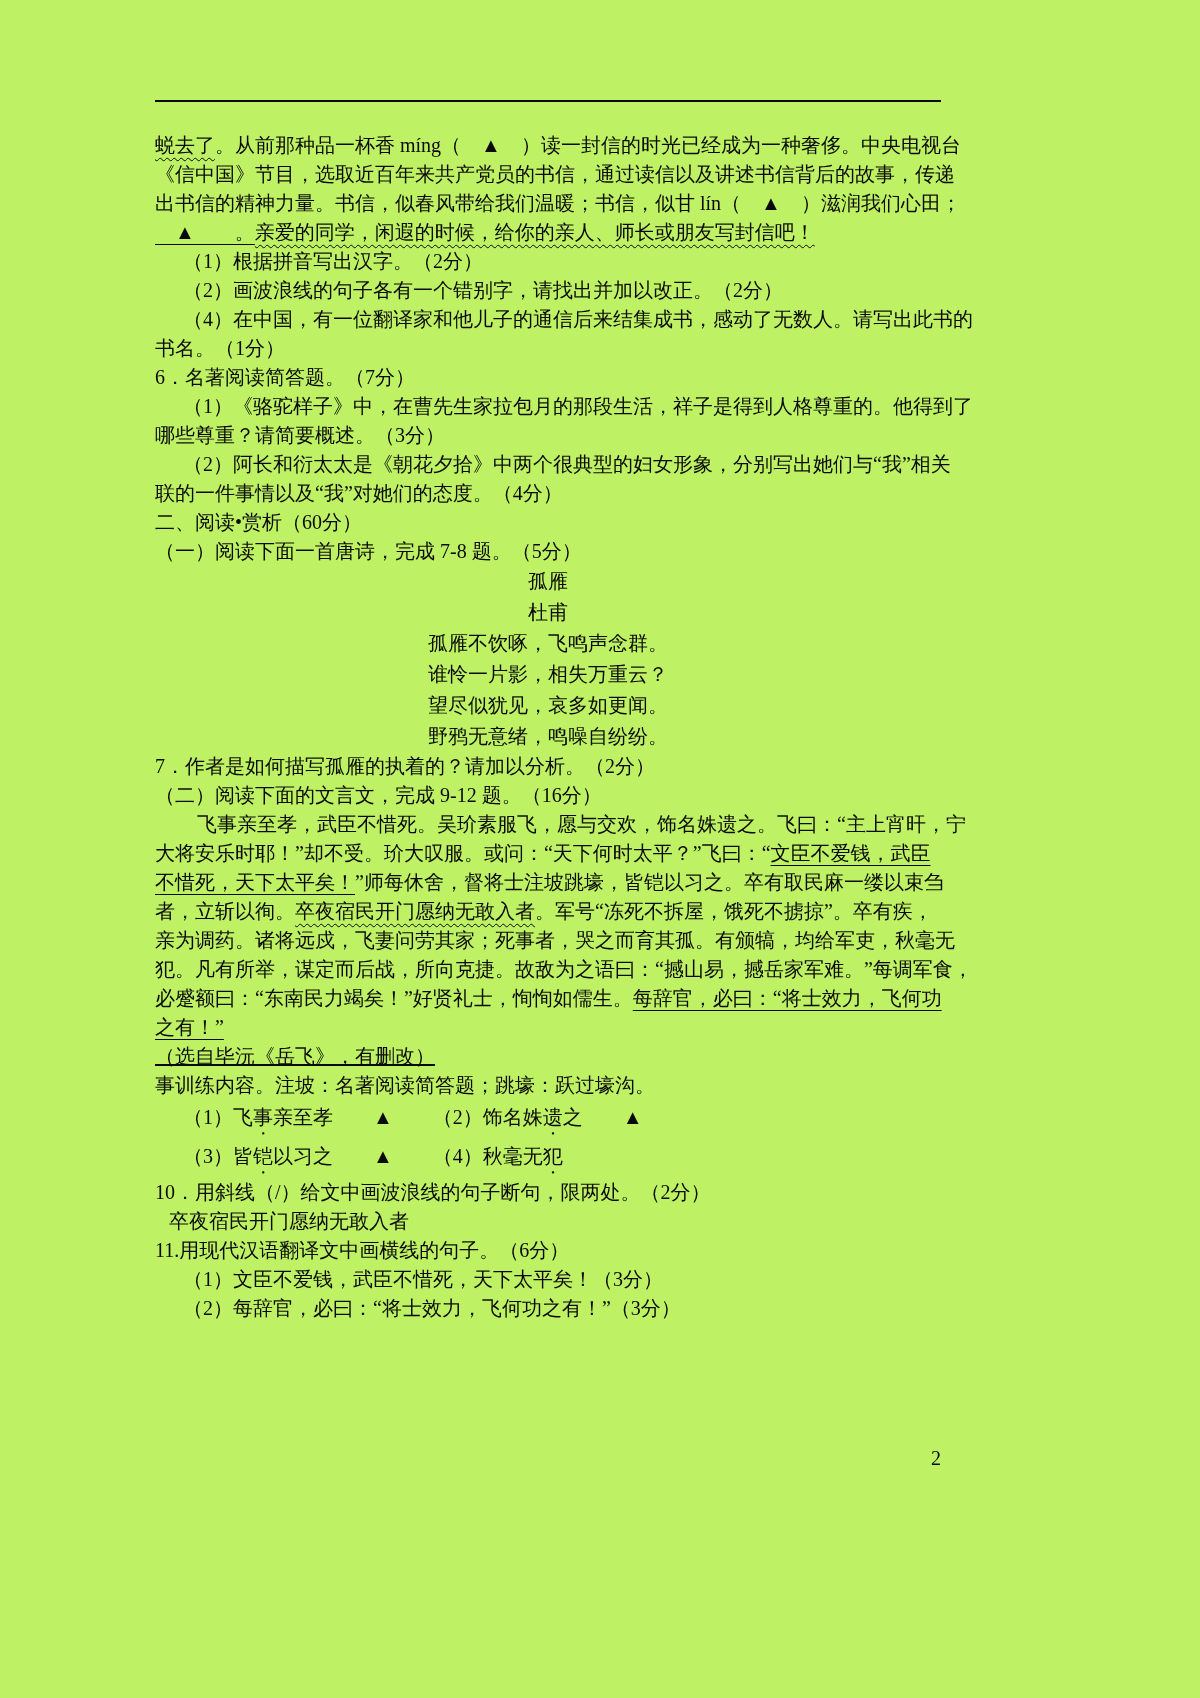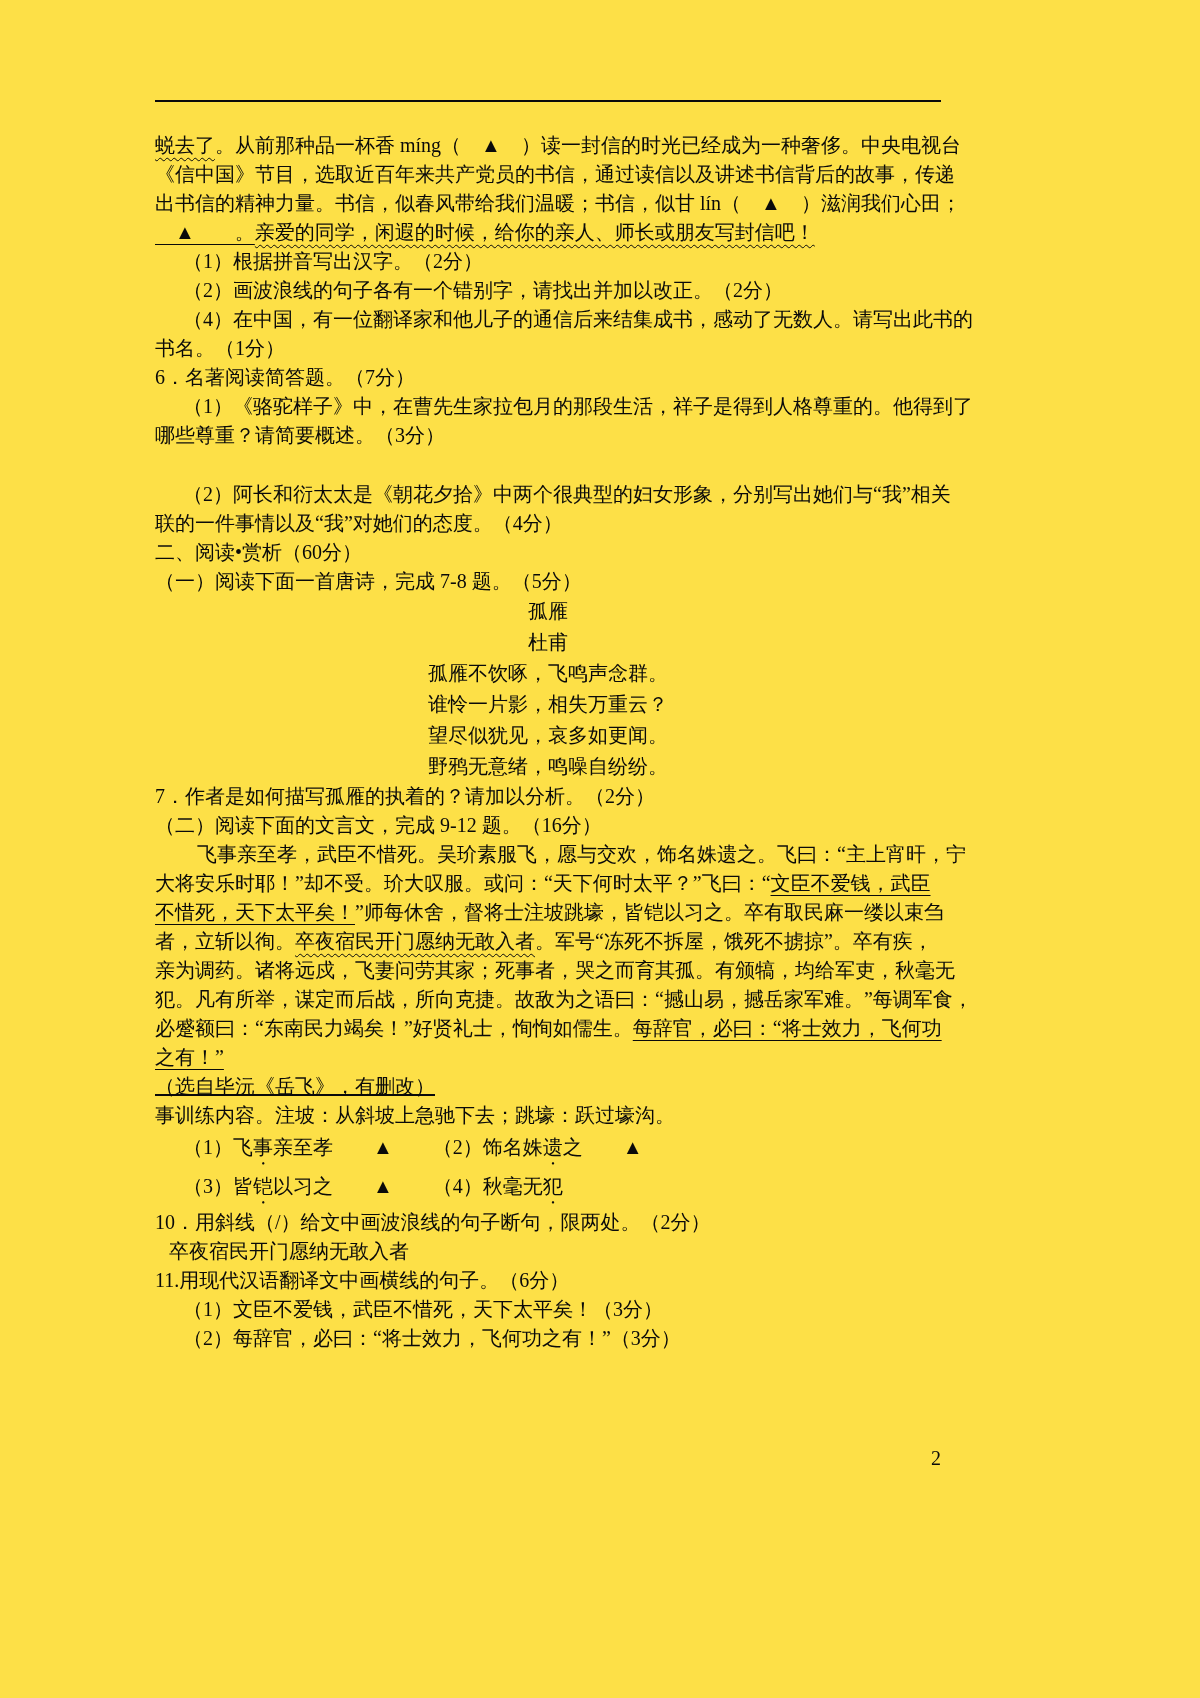--- a/index.html
+++ b/index.html
@@ -1,21 +1,21 @@
 <!DOCTYPE html>
 <html><head>
 <meta charset="utf-8">
 <style>
   html, body { margin: 0; padding: 0; background: #e8e8e8; }
   .page {
     position: relative;
     width: 1200px;
     height: 1698px;
     margin: 0 auto;
-    background: #fde047;
+    background: #bef264;
     font-family: "Liberation Serif", "DejaVu Serif", serif;
     color: #0a0a0a;
     overflow: hidden;
   }
   .header-rule {
     position: absolute;
     top: 100px;
     left: 155px;
     width: 786px;
     border-top: 2px solid #0a0a0a;
@@ -71,42 +71,42 @@
       <div class="line"><span>《信中国》节目，选取近百年来共产党员的书信，通过读信以及讲述书信背后的故事，传递</span></div>
       <div class="line"><span>出书信的精神力量。书信，似春风带给我们温暖；书信，似甘 lín（　▲　）滋润我们心田；</span></div>
       <div class="line"><span class="seg-ul">　▲　　。</span><span class="seg-wavy">亲爱的同学，闲遐的时候，给你的亲人、师长或朋友写封信吧！</span></div>
       <div class="line" style="padding-left: 28px;"><span>（1）根据拼音写出汉字。（2分）</span></div>
       <div class="line" style="padding-left: 28px;"><span>（2）画波浪线的句子各有一个错别字，请找出并加以改正。（2分）</span></div>
       <div class="line" style="padding-left: 28px;"><span>（4）在中国，有一位翻译家和他儿子的通信后来结集成书，感动了无数人。请写出此书的</span></div>
       <div class="line"><span>书名。（1分）</span></div>
       <div class="line"><span>6．名著阅读简答题。（7分）</span></div>
       <div class="line" style="padding-left: 28px;"><span>（1）《骆驼样子》中，在曹先生家拉包月的那段生活，祥子是得到人格尊重的。他得到了</span></div>
       <div class="line"><span>哪些尊重？请简要概述。（3分）</span></div>
-      <div class="line" style="padding-left: 28px; margin-top: 30px;"><span>（2）阿长和衍太太是《朝花夕拾》中两个很典型的妇女形象，分别写出她们与“我”相关</span></div>
+      <div class="line" style="padding-left: 28px;"><span>（2）阿长和衍太太是《朝花夕拾》中两个很典型的妇女形象，分别写出她们与“我”相关</span></div>
       <div class="line"><span>联的一件事情以及“我”对她们的态度。（4分）</span></div>
       <div class="line"><span>二、阅读•赏析（60分）</span></div>
       <div class="line"><span>（一）阅读下面一首唐诗，完成 7-8 题。（5分）</span></div>
       <div class="line center poem"><span>孤雁</span></div>
       <div class="line center poem"><span>杜甫</span></div>
       <div class="line center poem"><span>孤雁不饮啄，飞鸣声念群。</span></div>
       <div class="line center poem"><span>谁怜一片影，相失万重云？</span></div>
       <div class="line center poem"><span>望尽似犹见，哀多如更闻。</span></div>
       <div class="line center poem"><span>野鸦无意绪，鸣噪自纷纷。</span></div>
       <div class="line"><span>7．作者是如何描写孤雁的执着的？请加以分析。（2分）</span></div>
       <div class="line"><span>（二）阅读下面的文言文，完成 9-12 题。（16分）</span></div>
       <div class="line" style="padding-left: 42px;"><span>飞事亲至孝，武臣不惜死。吴玠素服飞，愿与交欢，饰名姝遗之。飞曰：“主上宵旰，宁</span></div>
       <div class="line"><span>大将安乐时耶！”却不受。玠大叹服。或问：“天下何时太平？”飞曰：“</span><span class="seg-ul">文臣不爱钱，武臣</span></div>
       <div class="line"><span class="seg-ul">不惜死，天下太平矣！</span><span>”师每休舍，督将士注坡跳壕，皆铠以习之。卒有取民麻一缕以束刍</span></div>
       <div class="line"><span>者，立斩以徇。</span><span class="seg-wavy">卒夜宿民开门愿纳无敢入者</span><span>。军号“冻死不拆屋，饿死不掳掠”。卒有疾，</span></div>
       <div class="line"><span>亲为调药。诸将远戍，飞妻问劳其家；死事者，哭之而育其孤。有颁犒，均给军吏，秋毫无</span></div>
       <div class="line"><span>犯。凡有所举，谋定而后战，所向克捷。故敌为之语曰：“撼山易，撼岳家军难。”每调军食，</span></div>
       <div class="line"><span>必蹙额曰：“东南民力竭矣！”好贤礼士，恂恂如儒生。</span><span class="seg-ul">每辞官，必曰：“将士效力，飞何功</span></div>
       <div class="line"><span class="seg-ul">之有！”</span></div>
       <div class="line right"><span>（选自毕沅《岳飞》，有删改）</span></div>
-      <div class="line"><span>事训练内容。注坡：从斜坡上急驰下去；跳壕：跃过壕沟。</span></div>
+      <div class="line"><span>事训练内容。注坡：名著阅读简答题；跳壕：跃过壕沟。</span></div>
       <div class="line spaced" style="padding-left: 28px;"><span>（1）飞</span><span class="seg-dot">事</span><span>亲至孝　　</span><span>▲</span><span>　　（2）饰名姝</span><span class="seg-dot">遗</span><span>之　　</span><span>▲</span></div>
       <div class="line spaced" style="padding-left: 28px;"><span>（3）皆</span><span class="seg-dot">铠</span><span>以习之　　</span><span>▲</span><span>　　（4）秋毫无</span><span class="seg-dot">犯</span></div>
       <div class="line"><span>10．用斜线（/）给文中画波浪线的句子断句，限两处。（2分）</span></div>
       <div class="line" style="padding-left: 14px;"><span>卒夜宿民开门愿纳无敢入者</span></div>
       <div class="line"><span>11.用现代汉语翻译文中画横线的句子。（6分）</span></div>
       <div class="line" style="padding-left: 28px;"><span>（1）文臣不爱钱，武臣不惜死，天下太平矣！（3分）</span></div>
       <div class="line" style="padding-left: 28px;"><span>（2）每辞官，必曰：“将士效力，飞何功之有！”（3分）</span></div>
     </div>
   <div class="page-number">2</div>
 </div>

